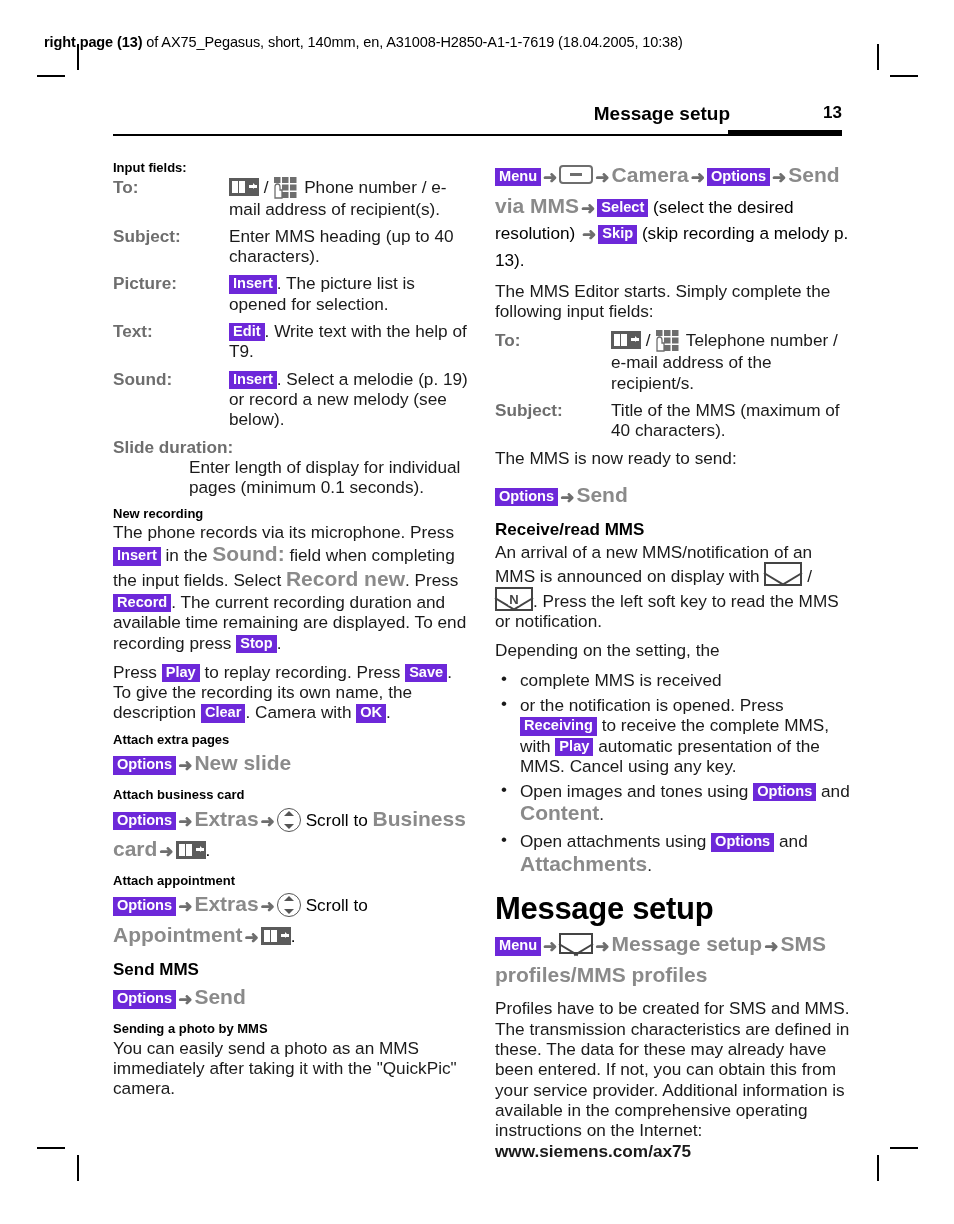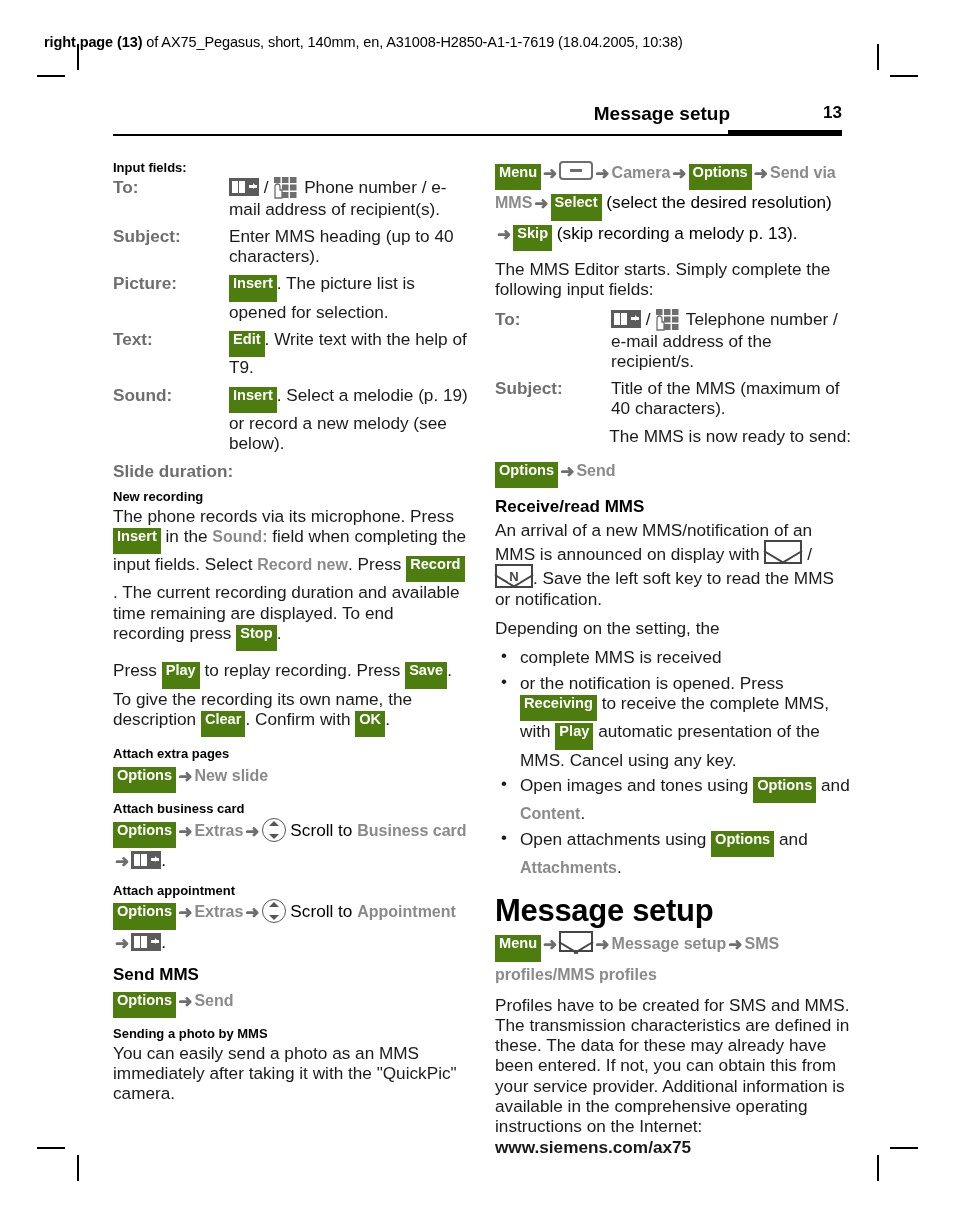--- a/index.html
+++ b/index.html
@@ -20,35 +20,35 @@
   .head .ttl{position:absolute;right:112px;top:0;font-size:19px;font-weight:bold;}
   .head .pno{position:absolute;right:0;top:0;font-size:17px;font-weight:bold;}
   .head .rule-thin{position:absolute;left:0;top:31px;width:615px;height:2px;background:#000;}
   .head .rule-thick{position:absolute;left:615px;top:27px;width:114px;height:6px;background:#000;}
   
   .col{position:absolute;top:160px;width:356px;}
   .col-l{left:113px;}
   .col-r{left:495px;}
   p,div.blk{margin:0;}
   .body{font-size:17.2px;line-height:1.18;color:#1a1a1a;margin-bottom:9px;}
-  .body.tight{margin-bottom:12px;text-align:right;}
+  .body.tight{margin-bottom:12px;}
   h3.sub{font-size:13px;font-weight:bold;margin:0 0 1px 0;line-height:1.2;}
   h2.sec{font-size:17px;font-weight:bold;margin:9px 0 3px 0;line-height:1.15;}
   h1.chap{font-size:31px;font-weight:bold;margin:16px 0 3px 0;line-height:1.1;letter-spacing:-0.3px;}
   
   .drow{display:flex;margin-bottom:7px;gap:40px;}
   .drow .lbl{width:76px;flex:0 0 76px;font-size:17.2px;font-weight:bold;color:#6e6e6e;line-height:1.18;}
   .drow .val{flex:1;font-size:17.2px;line-height:1.18;color:#1a1a1a;}
   .sdlabel{font-size:17.2px;font-weight:bold;color:#6e6e6e;line-height:1.18;}
   .sdbody{margin-left:76px;font-size:17.2px;line-height:1.18;color:#1a1a1a;}
   
-  .key{display:inline-block;background:#4d7c0f;color:#fff;font-size:14.6px;font-weight:bold;
-       padding:1px 4px 10px 4px;line-height:1.05;vertical-align:1px;white-space:nowrap;}
-  
-  .mi{color:#8a8a8a;font-weight:bold;font-size:16px;}
+  .key{display:inline-block;background:#6d28d9;color:#fff;font-size:14.6px;font-weight:bold;
+       padding:1px 4px 2px 4px;line-height:1.05;vertical-align:1px;white-space:nowrap;}
+  
+  .mi{color:#8a8a8a;font-weight:bold;font-size:21px;}
   
   .ar{display:inline-block;color:#6e6e6e;font-weight:bold;font-size:17px;vertical-align:-1px;padding:0 2px;}
   
   .path{font-size:17.2px;line-height:1.45;margin-bottom:8px;}
   
   ul.bl{list-style:none;margin:0 0 8px 0;padding:0;}
   ul.bl li{position:relative;padding-left:25px;font-size:17.2px;line-height:1.18;margin-bottom:5px;color:#1a1a1a;}
   ul.bl li:before{content:"•";position:absolute;left:6px;top:-1px;font-size:17px;}
   
   .ic{display:inline-block;vertical-align:-4px;}
@@ -142,25 +142,26 @@
     <div class="val"><span class="key">Edit</span><span>. Write text with the help of T9.</span></div>
   </div>
 
   <div class="drow">
     <div class="lbl">Sound:</div>
     <div class="val"><span class="key">Insert</span><span>. Select a melodie (p. 19) or record a new melody (see below).</span></div>
   </div>
 
   <div style="margin-bottom:8px;">
     <div class="sdlabel">Slide duration:</div>
+    <div class="sdbody">Enter length of display for individual pages (minimum 0.1 seconds).</div>
   </div>
 
   <h3 class="sub">New recording</h3>
   <p class="body"><span>The phone records via its microphone. Press </span><span class="key">Insert</span><span> in the </span><span class="mi">Sound:</span><span> field when completing the input fields. Select </span><span class="mi">Record new</span><span>. Press </span><span class="key">Record</span><span>. The current recording duration and available time remaining are displayed. To end recording press </span><span class="key">Stop</span><span>.</span></p>
-  <p class="body"><span>Press </span><span class="key">Play</span><span> to replay recording. Press </span><span class="key">Save</span><span>. To give the recording its own name, the description </span><span class="key">Clear</span><span>. Confirm with </span><span class="key">OK</span><span>.</span></p>
+  <p class="body"><span>Press </span><span class="key">Play</span><span> to replay recording. Press </span><span class="key">Save</span><span>. To give the recording its own name, the description </span><span class="key">Clear</span><span>. Camera with </span><span class="key">OK</span><span>.</span></p>
 
   <h3 class="sub">Attach extra pages</h3>
   <p class="path"><span class="key">Options</span><span class="ar">➜</span><span class="mi">New slide</span></p>
 
   <h3 class="sub">Attach business card</h3>
   <p class="path"><span class="key">Options</span><span class="ar">➜</span><span class="mi">Extras</span><span class="ar">➜</span><span class="ic ic-scroll"><span class="up"></span><span class="dn"></span></span>&nbsp;<span>Scroll to</span> <span class="mi">Business card</span><span class="ar">➜</span><span class="ic ic-book"><span class="pg"></span><span class="ar2"></span></span><span>.</span></p>
 
   <h3 class="sub">Attach appointment</h3>
   <p class="path"><span class="key">Options</span><span class="ar">➜</span><span class="mi">Extras</span><span class="ar">➜</span><span class="ic ic-scroll"><span class="up"></span><span class="dn"></span></span>&nbsp;<span>Scroll to</span> <span class="mi">Appointment</span><span class="ar">➜</span><span class="ic ic-book"><span class="pg"></span><span class="ar2"></span></span><span>.</span></p>
 
@@ -203,21 +204,21 @@
   <div class="drow">
     <div class="lbl">Subject:</div>
     <div class="val">Title of the MMS (maximum of 40 characters).</div>
   </div>
 
   <p class="body tight">The MMS is now ready to send:</p>
   <p class="path" style="margin-top:5px;"><span class="key">Options</span><span class="ar">➜</span><span class="mi">Send</span></p>
 
   <h2 class="sec">Receive/read MMS</h2>
 
-  <p class="body"><span>An arrival of a new MMS/notification of an MMS is announced on display with </span><span class="ic ic-env"><span class="fl"></span></span> <span>/</span> <span class="ic ic-env n"><span class="fl"></span><span class="nn">N</span></span><span>. Save the left soft key to read the MMS or notification.</span></p>
+  <p class="body"><span>An arrival of a new MMS/notification of an MMS is announced on display with </span><span class="ic ic-env"><span class="fl"></span></span> <span>/</span> <span class="ic ic-env n"><span class="fl"></span><span class="nn">N</span></span><span>. Press the left soft key to read the MMS or notification.</span></p>
 
   <p class="body">Depending on the setting, the</p>
 
   <ul class="bl">
     <li><span>complete MMS is received</span></li>
     <li><span>or the notification is opened. Press </span><span class="key">Receiving</span><span> to receive the complete MMS, with </span><span class="key">Play</span><span> automatic presentation of the MMS. Cancel using any key.</span></li>
     <li><span>Open images and tones using </span><span class="key">Options</span><span> and </span><span class="mi">Content</span><span>.</span></li>
     <li><span>Open attachments using </span><span class="key">Options</span><span> and </span><span class="mi">Attachments</span><span>.</span></li>
   </ul>
 

